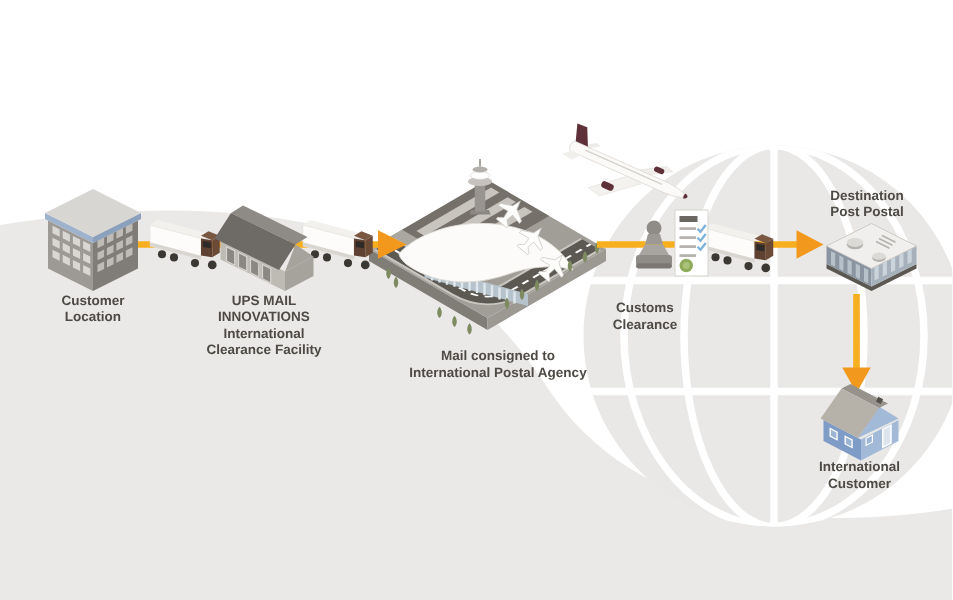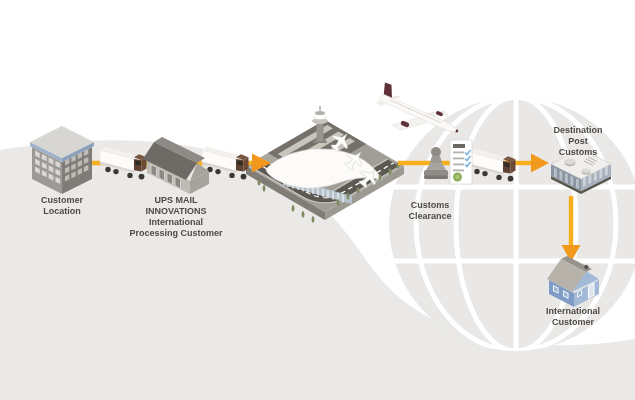--- a/index.html
+++ b/index.html
@@ -249,20 +249,22 @@
     <polygon points="561,259 586,272 572,292 547,279" fill="#B6B1A9"></polygon>
     <rect x="584.5" y="265" width="3.6" height="3.6" transform="rotate(27 586 267)" fill="#55504B"></rect>
   </g>
 </svg>
 
 <div class="label" style="left:62px;  top:195px;">Customer
 Location</div>
 <div class="label" style="left:176px; top:195px;">UPS MAIL
 INNOVATIONS
 International
-Processing Customer</div>
+Clearance Facility</div>
+<div class="label" style="left:332px; top:232px;">Mail consigned to
+International Postal Agency</div>
 <div class="label" style="left:430px; top:200px;">Customs
 Clearance</div>
 <div class="label" style="left:578px; top:125px;">Destination
-Post Customs</div>
+Post Postal</div>
 <div class="label" style="left:573px; top:306px;">International
 Customer</div>
 </div>
 
 </body></html>

